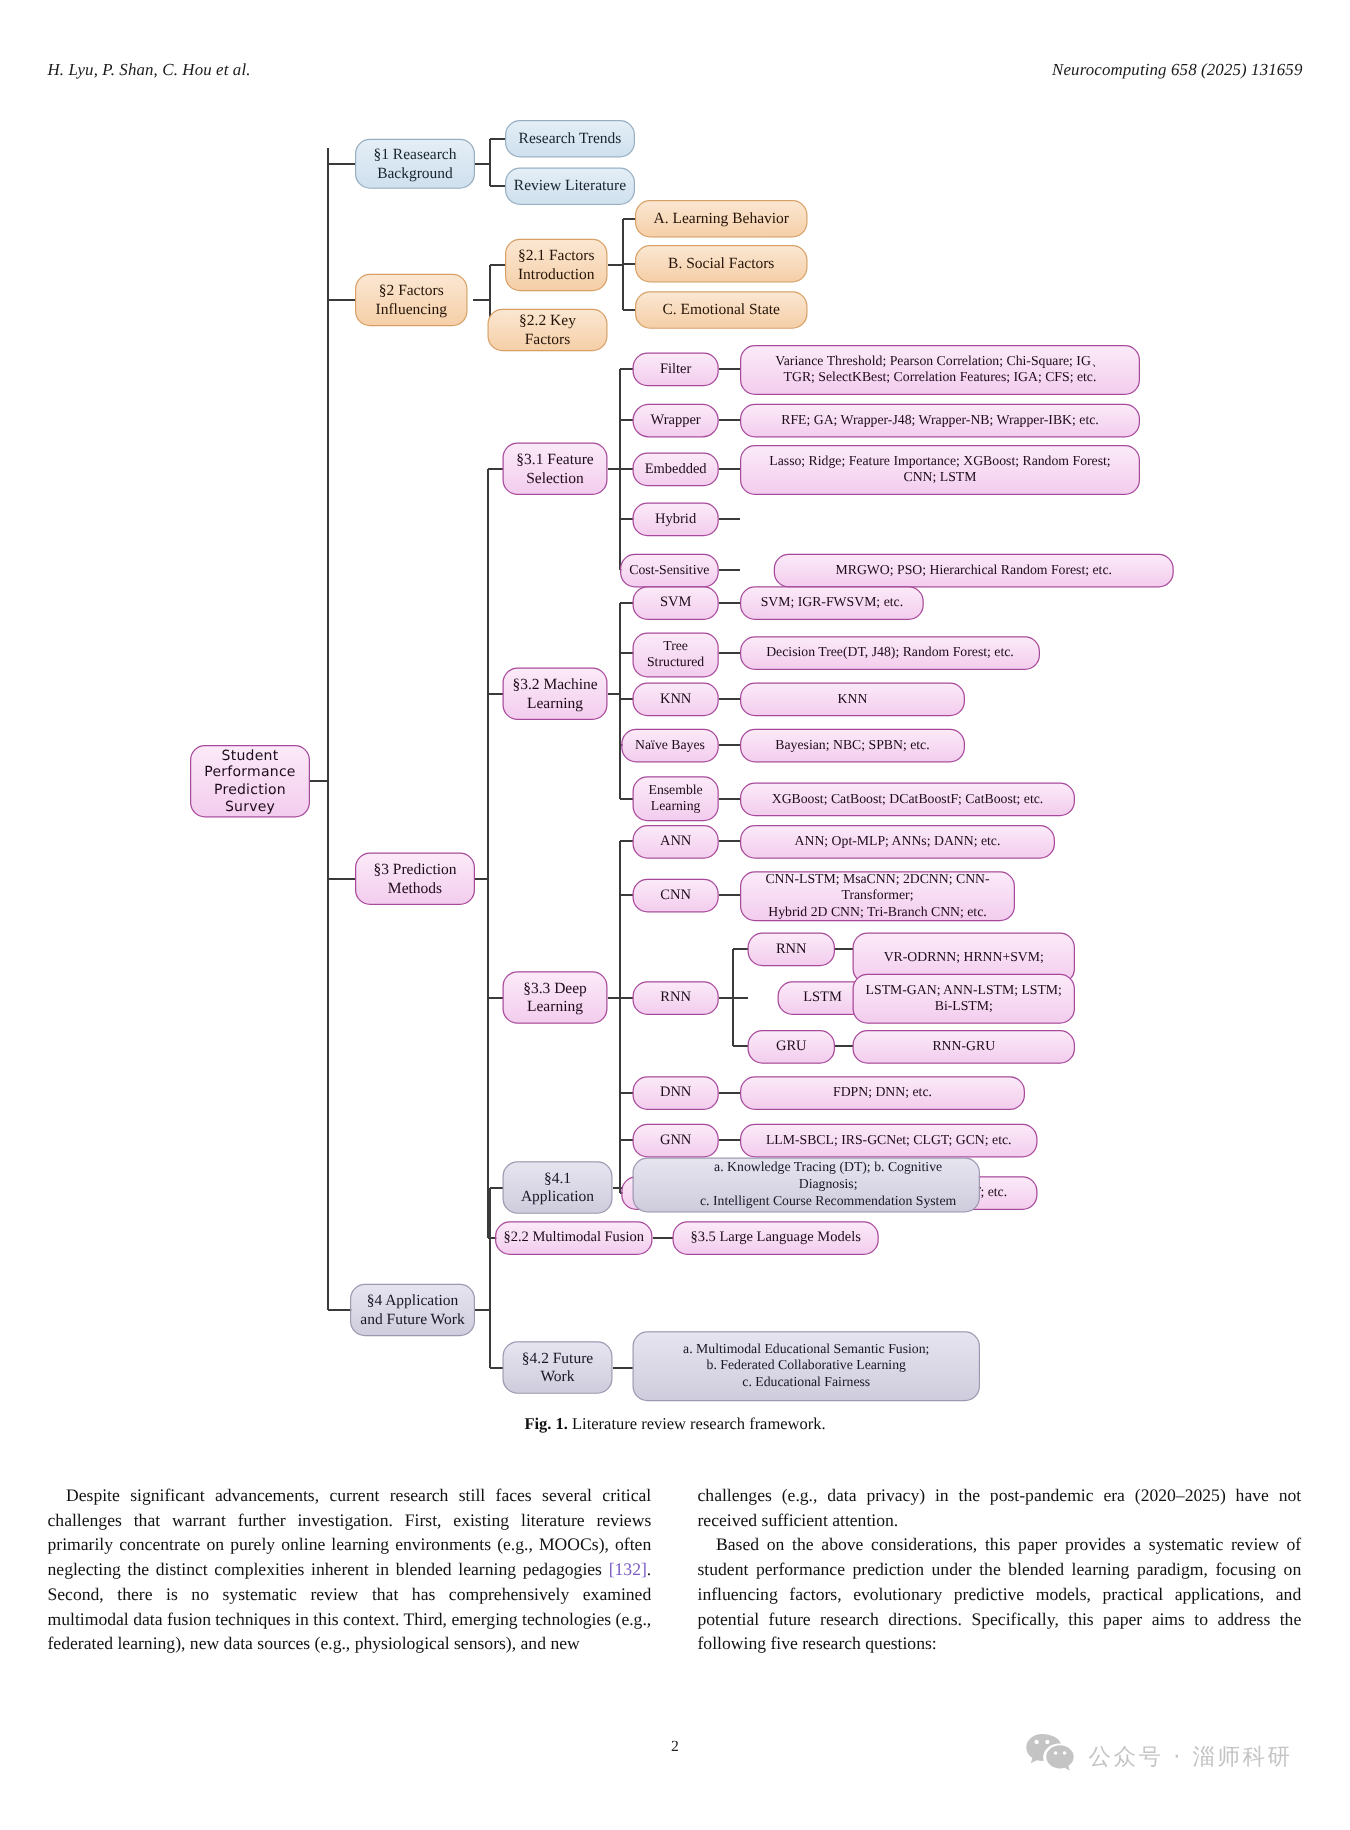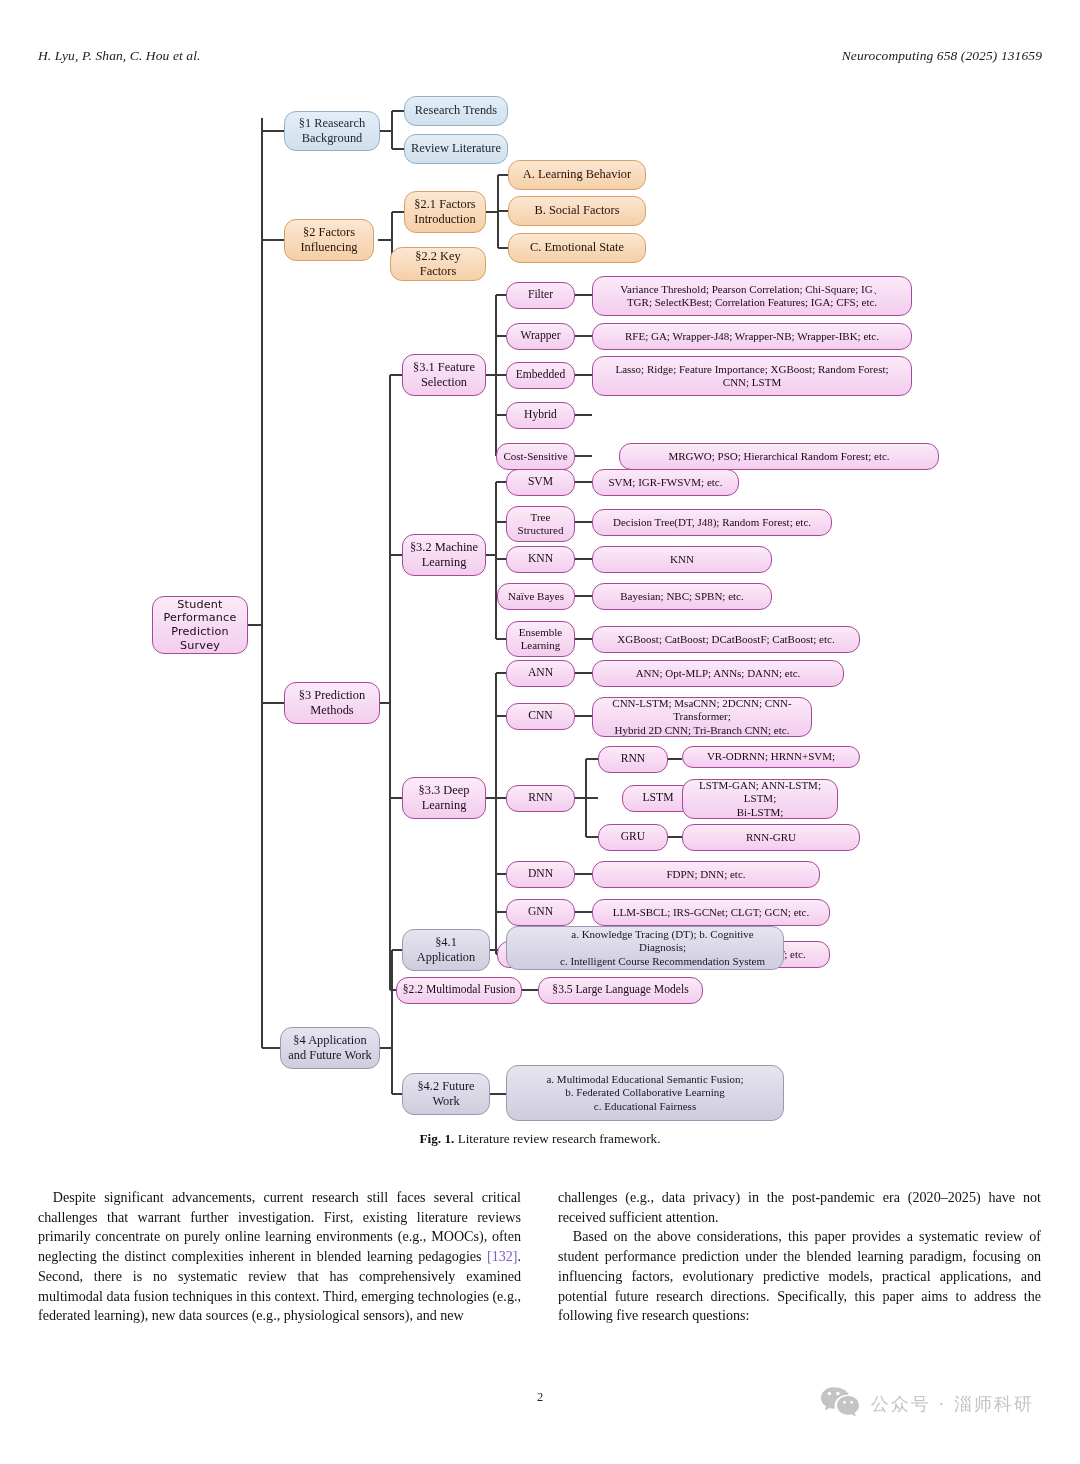--- a/index.html
+++ b/index.html
@@ -289,24 +289,24 @@
   <div class="node n-pink tight" style="left:506px; top:572px; width:69px; height:27px;">ANN</div>
   <div class="node n-pink tiny" style="left:592px; top:572px; width:252px; height:27px;">ANN; Opt-MLP; ANNs; DANN; etc.</div>
 
   <div class="node n-pink tight" style="left:506px; top:615px; width:69px; height:27px;">CNN</div>
   <div class="node n-pink tiny" style="left:592px; top:609px; width:220px; height:40px;">CNN-LSTM; MsaCNN; 2DCNN; CNN-Transformer;
 Hybrid 2D CNN; Tri-Branch CNN; etc.</div>
 
   <div class="node n-pink tight" style="left:506px; top:697px; width:69px; height:27px;">RNN</div>
 
   <div class="node n-pink tight" style="left:598px; top:658px; width:70px; height:27px;">RNN</div>
-  <div class="node n-pink tiny" style="left:682px; top:658px; width:178px; height:22px;">VR-ODRNN; HRNN+SVM;</div>
+  <div class="node n-pink tiny" style="left:682px; top:658px; width:178px; height:41px;">VR-ODRNN; HRNN+SVM;</div>
 
   <div class="node n-pink tight" style="left:622px; top:697px; width:72px; height:27px;">LSTM</div>
-  <div class="node n-pink tiny" style="left:682px; top:691px; width:156px; height:40px;">LSTM-GAN; ANN-LSTM; LSTM;
+  <div class="node n-pink tiny" style="left:682px; top:691px; width:178px; height:40px;">LSTM-GAN; ANN-LSTM; LSTM;
 Bi-LSTM;</div>
 
   <div class="node n-pink tight" style="left:598px; top:736px; width:70px; height:27px;">GRU</div>
   <div class="node n-pink tiny" style="left:682px; top:736px; width:178px; height:27px;">RNN-GRU</div>
 
   <div class="node n-pink tight" style="left:506px; top:773px; width:69px; height:27px;">DNN</div>
   <div class="node n-pink tiny" style="left:592px; top:773px; width:228px; height:27px;">FDPN; DNN; etc.</div>
 
   <div class="node n-pink tight" style="left:506px; top:811px; width:69px; height:27px;">GNN</div>
   <div class="node n-pink tiny" style="left:592px; top:811px; width:238px; height:27px;">LLM-SBCL; IRS-GCNet; CLGT; GCN; etc.</div>

